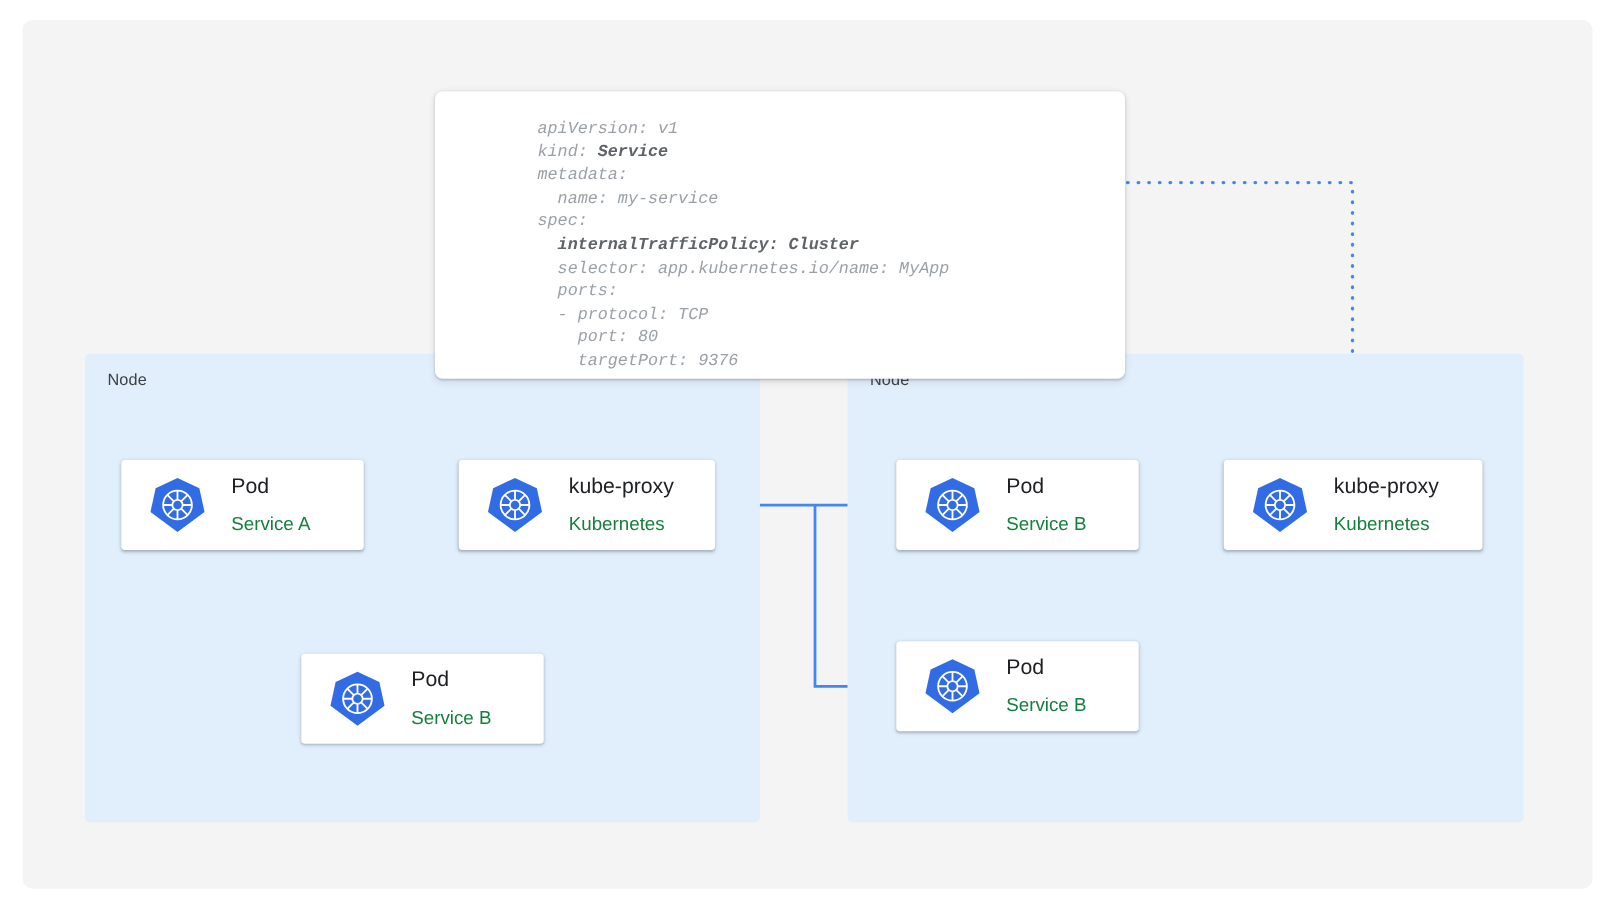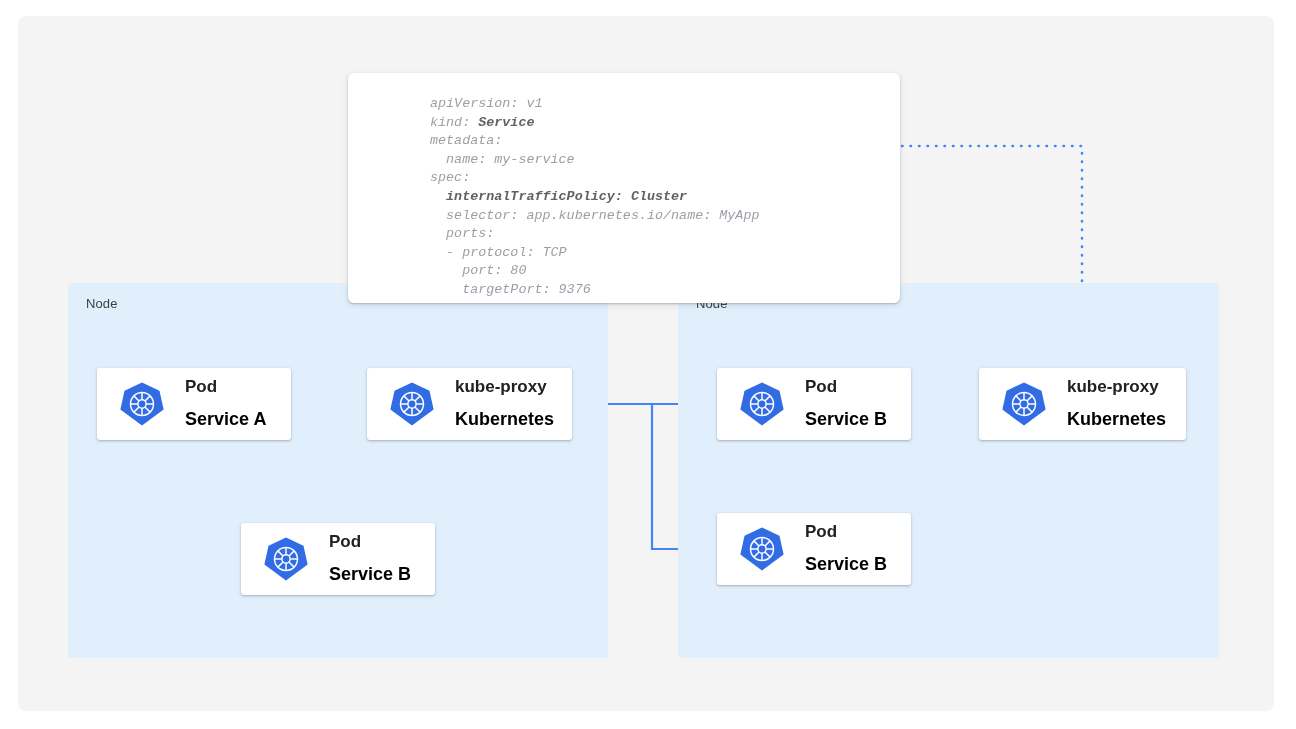--- a/index.html
+++ b/index.html
@@ -75,30 +75,29 @@
     flex: 0 0 46px;
     margin-left: 22px;
     display: block;
   }
   .card-text {
     margin-left: 20px;
     display: flex;
     flex-direction: column;
     justify-content: flex-start;
     line-height: 1.18;
-    font-weight: bold;
   }
   .card-title {
     font-size: 17px;
     color: #202124;
     white-space: nowrap;
   }
   .card-sub {
-    font-size: 18px;
-    color: #000000;
+    font-size: 15px;
+    color: #15803d;
     white-space: nowrap;
     margin-top: 12px;
   }
 
   #card-pod-a        { left: 97px;  top: 368px; width: 194px; height: 72px; }
   #card-kube-left    { left: 367px; top: 368px; width: 205px; height: 72px; }
   #card-pod-b-local  { left: 241px; top: 523px; width: 194px; height: 72px; }
   #card-pod-b-r1     { left: 717px; top: 368px; width: 194px; height: 72px; }
   #card-pod-b-r2     { left: 717px; top: 513px; width: 194px; height: 72px; }
   #card-kube-right   { left: 979px; top: 368px; width: 207px; height: 72px; }

